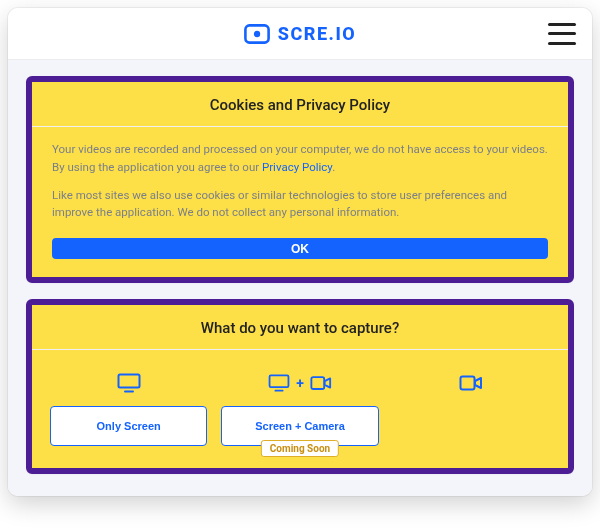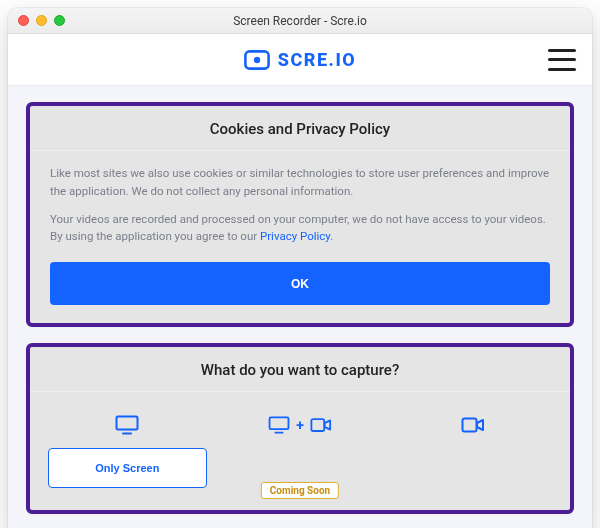--- a/index.html
+++ b/index.html
@@ -51,22 +51,22 @@
       position:absolute; right:16px; top:50%; transform:translateY(-50%);
       width:28px; height:22px; display:flex; flex-direction:column; justify-content:space-between;
       cursor:pointer;
     }
     .hamburger span { height:3px; background:#222; border-radius:2px; }
     .content {
       background:#f4f5fa;
       padding:16px 18px 22px;
     }
     .card {
-      background:#e5e5e5;
-      border:4px solid #4c1d95;
+      background:#fde047;
+      border:6px solid #4c1d95;
       border-radius:6px;
       box-shadow:0 1px 2px rgba(0,0,0,0.03);
       padding:0;
     }
     .card + .card { margin-top:16px; }
     .card-header {
       text-align:center;
       font-size:15px;
       font-weight:500;
       color:#222;
@@ -77,21 +77,21 @@
     .policy-text { font-size:11.5px; color:#7b7f8b; line-height:1.55; }
     .policy-text p + p { margin-top:10px; }
     .policy-text a { color:#1463ff; text-decoration:none; }
     .ok-btn {
       display:block; width:100%;
       margin-top:16px;
       background:#1463ff;
       color:#fff;
       border:none;
       border-radius:4px;
-      height:43px;
+      height:21px;
       font-size:12px;
       font-weight:700;
       cursor:pointer;
     }
     .capture-row {
       display:flex; gap:14px; padding:18px 18px 22px;
       position:relative;
     }
     .capture-col {
       flex:1;
@@ -126,28 +126,20 @@
       border-radius:3px;
       white-space:nowrap;
     }
     svg { display:block; }
   </style>
 </head>
 <body>
 
 <div class="window">
 
-  <div class="titlebar">
-    <div class="traffic">
-      <span class="dot-red"></span>
-      <span class="dot-yellow"></span>
-      <span class="dot-green"></span>
-    </div>
-    <div class="win-title">Screen Recorder - Scre.io</div>
-  </div>
 
   <div class="topbar">
     <div class="logo">
       <svg width="26" height="20" viewBox="0 0 26 20">
         <rect x="1.4" y="1.4" width="23.2" height="17.2" rx="4" ry="4" fill="none" stroke="#1463ff" stroke-width="2.6"></rect>
         <circle cx="13" cy="10" r="3.2" fill="#1463ff"></circle>
       </svg>
       <span class="logo-text">SCRE.IO</span>
     </div>
     <div class="hamburger">
@@ -155,24 +147,24 @@
         <span></span>
         <span></span>
     </div>
   </div>
 
   <div class="content">
 
     <div class="card">
       <div class="card-header">Cookies and Privacy Policy</div>
       <div class="card-body policy-text">
-        <p>Like most sites we also use cookies or similar technologies to store user preferences and improve the application. We do not collect any personal information.</p>
         <p>
           <span>Your videos are recorded and processed on your computer, we do not have access to your videos. By using the application you agree to our </span><a href="#">Privacy Policy</a><span>.</span>
         </p>
+        <p>Like most sites we also use cookies or similar technologies to store user preferences and improve the application. We do not collect any personal information.</p>
         <button class="ok-btn">OK</button>
       </div>
     </div>
 
     <div class="card">
       <div class="card-header">What do you want to capture?</div>
       <div class="capture-row">
 
         <div class="capture-col">
           <div class="capture-icons">
@@ -189,20 +181,21 @@
             <svg width="22" height="18" viewBox="0 0 24 20">
               <rect x="1.5" y="1.5" width="21" height="13" rx="1.5" fill="none" stroke="#1463ff" stroke-width="2"></rect>
               <line x1="8" y1="18.5" x2="16" y2="18.5" stroke="#1463ff" stroke-width="2" stroke-linecap="round"></line>
             </svg>
             <span class="plus">+</span>
             <svg width="22" height="16" viewBox="0 0 24 16">
               <rect x="1.5" y="1.5" width="14" height="13" rx="2" fill="none" stroke="#1463ff" stroke-width="2"></rect>
               <path d="M16 6 L22 3 L22 13 L16 10 Z" fill="none" stroke="#1463ff" stroke-width="2" stroke-linejoin="round"></path>
             </svg>
           </div>
+          <button class="capture-btn">Screen + Camera</button>
           <div class="badge">Coming Soon</div>
         </div>
 
         <div class="capture-col">
           <div class="capture-icons">
             <svg width="24" height="16" viewBox="0 0 24 16">
               <rect x="1.5" y="1.5" width="14" height="13" rx="2" fill="none" stroke="#1463ff" stroke-width="2"></rect>
               <path d="M16 6 L22 3 L22 13 L16 10 Z" fill="none" stroke="#1463ff" stroke-width="2" stroke-linejoin="round"></path>
             </svg>
           </div>

